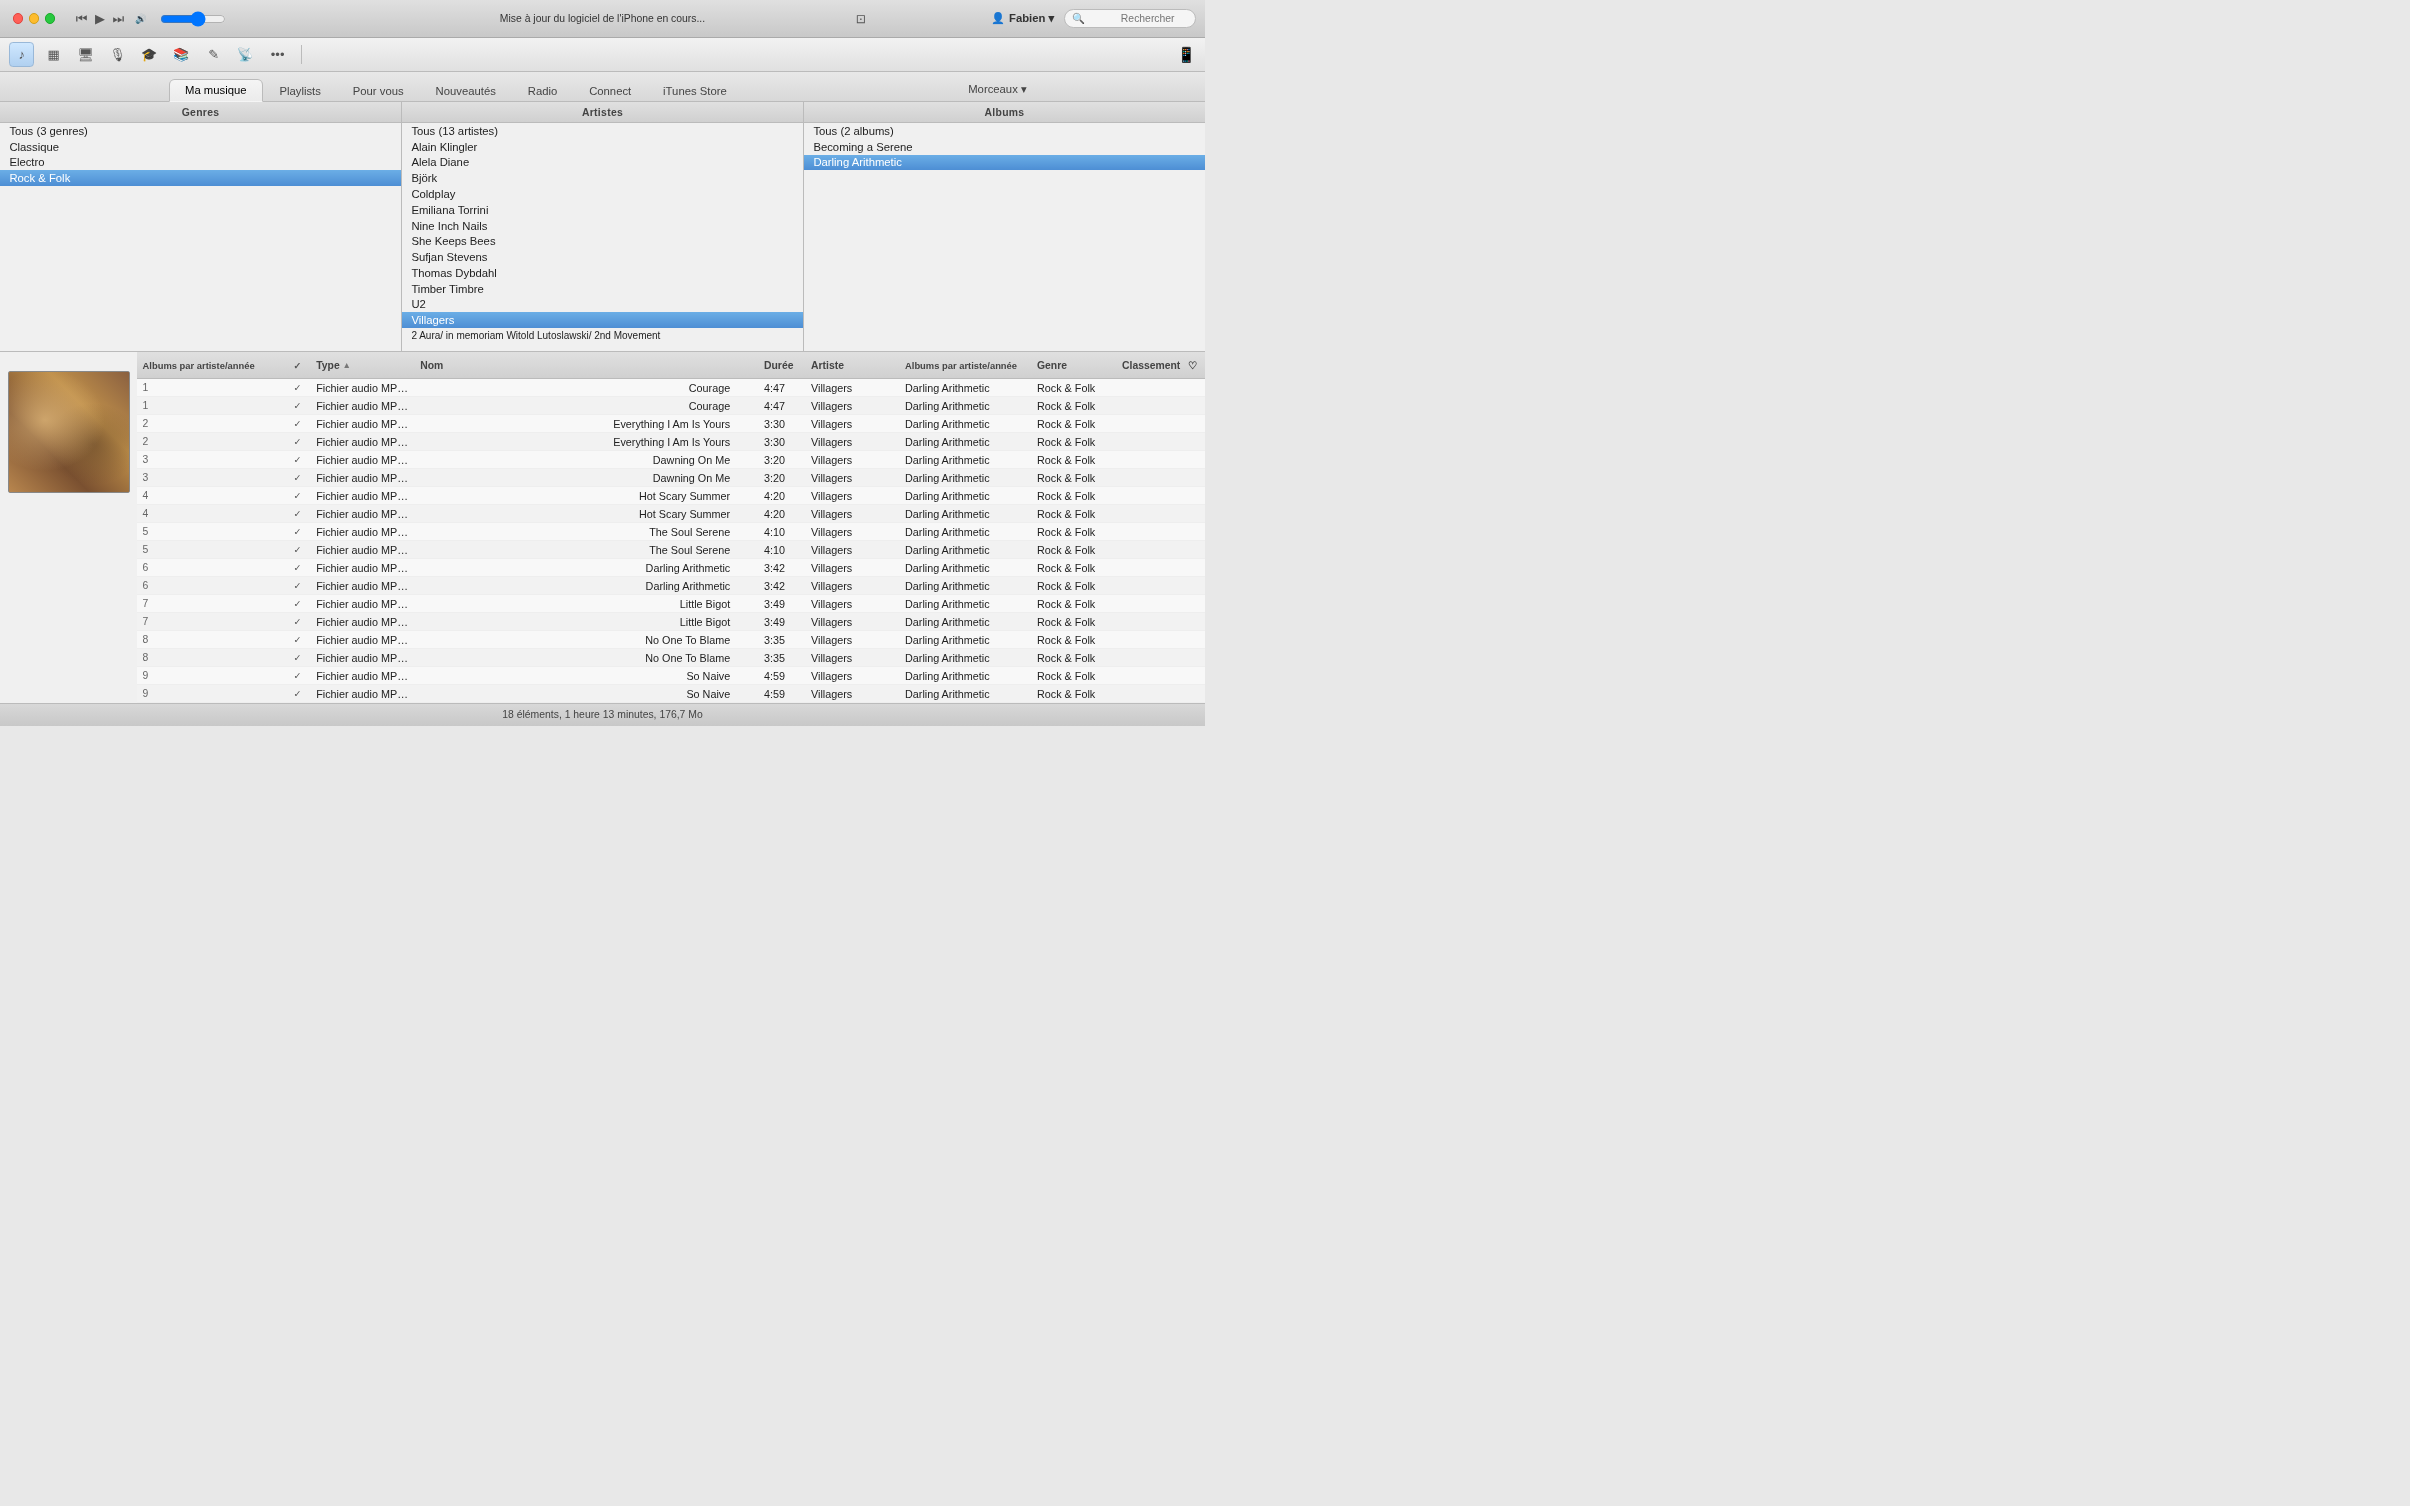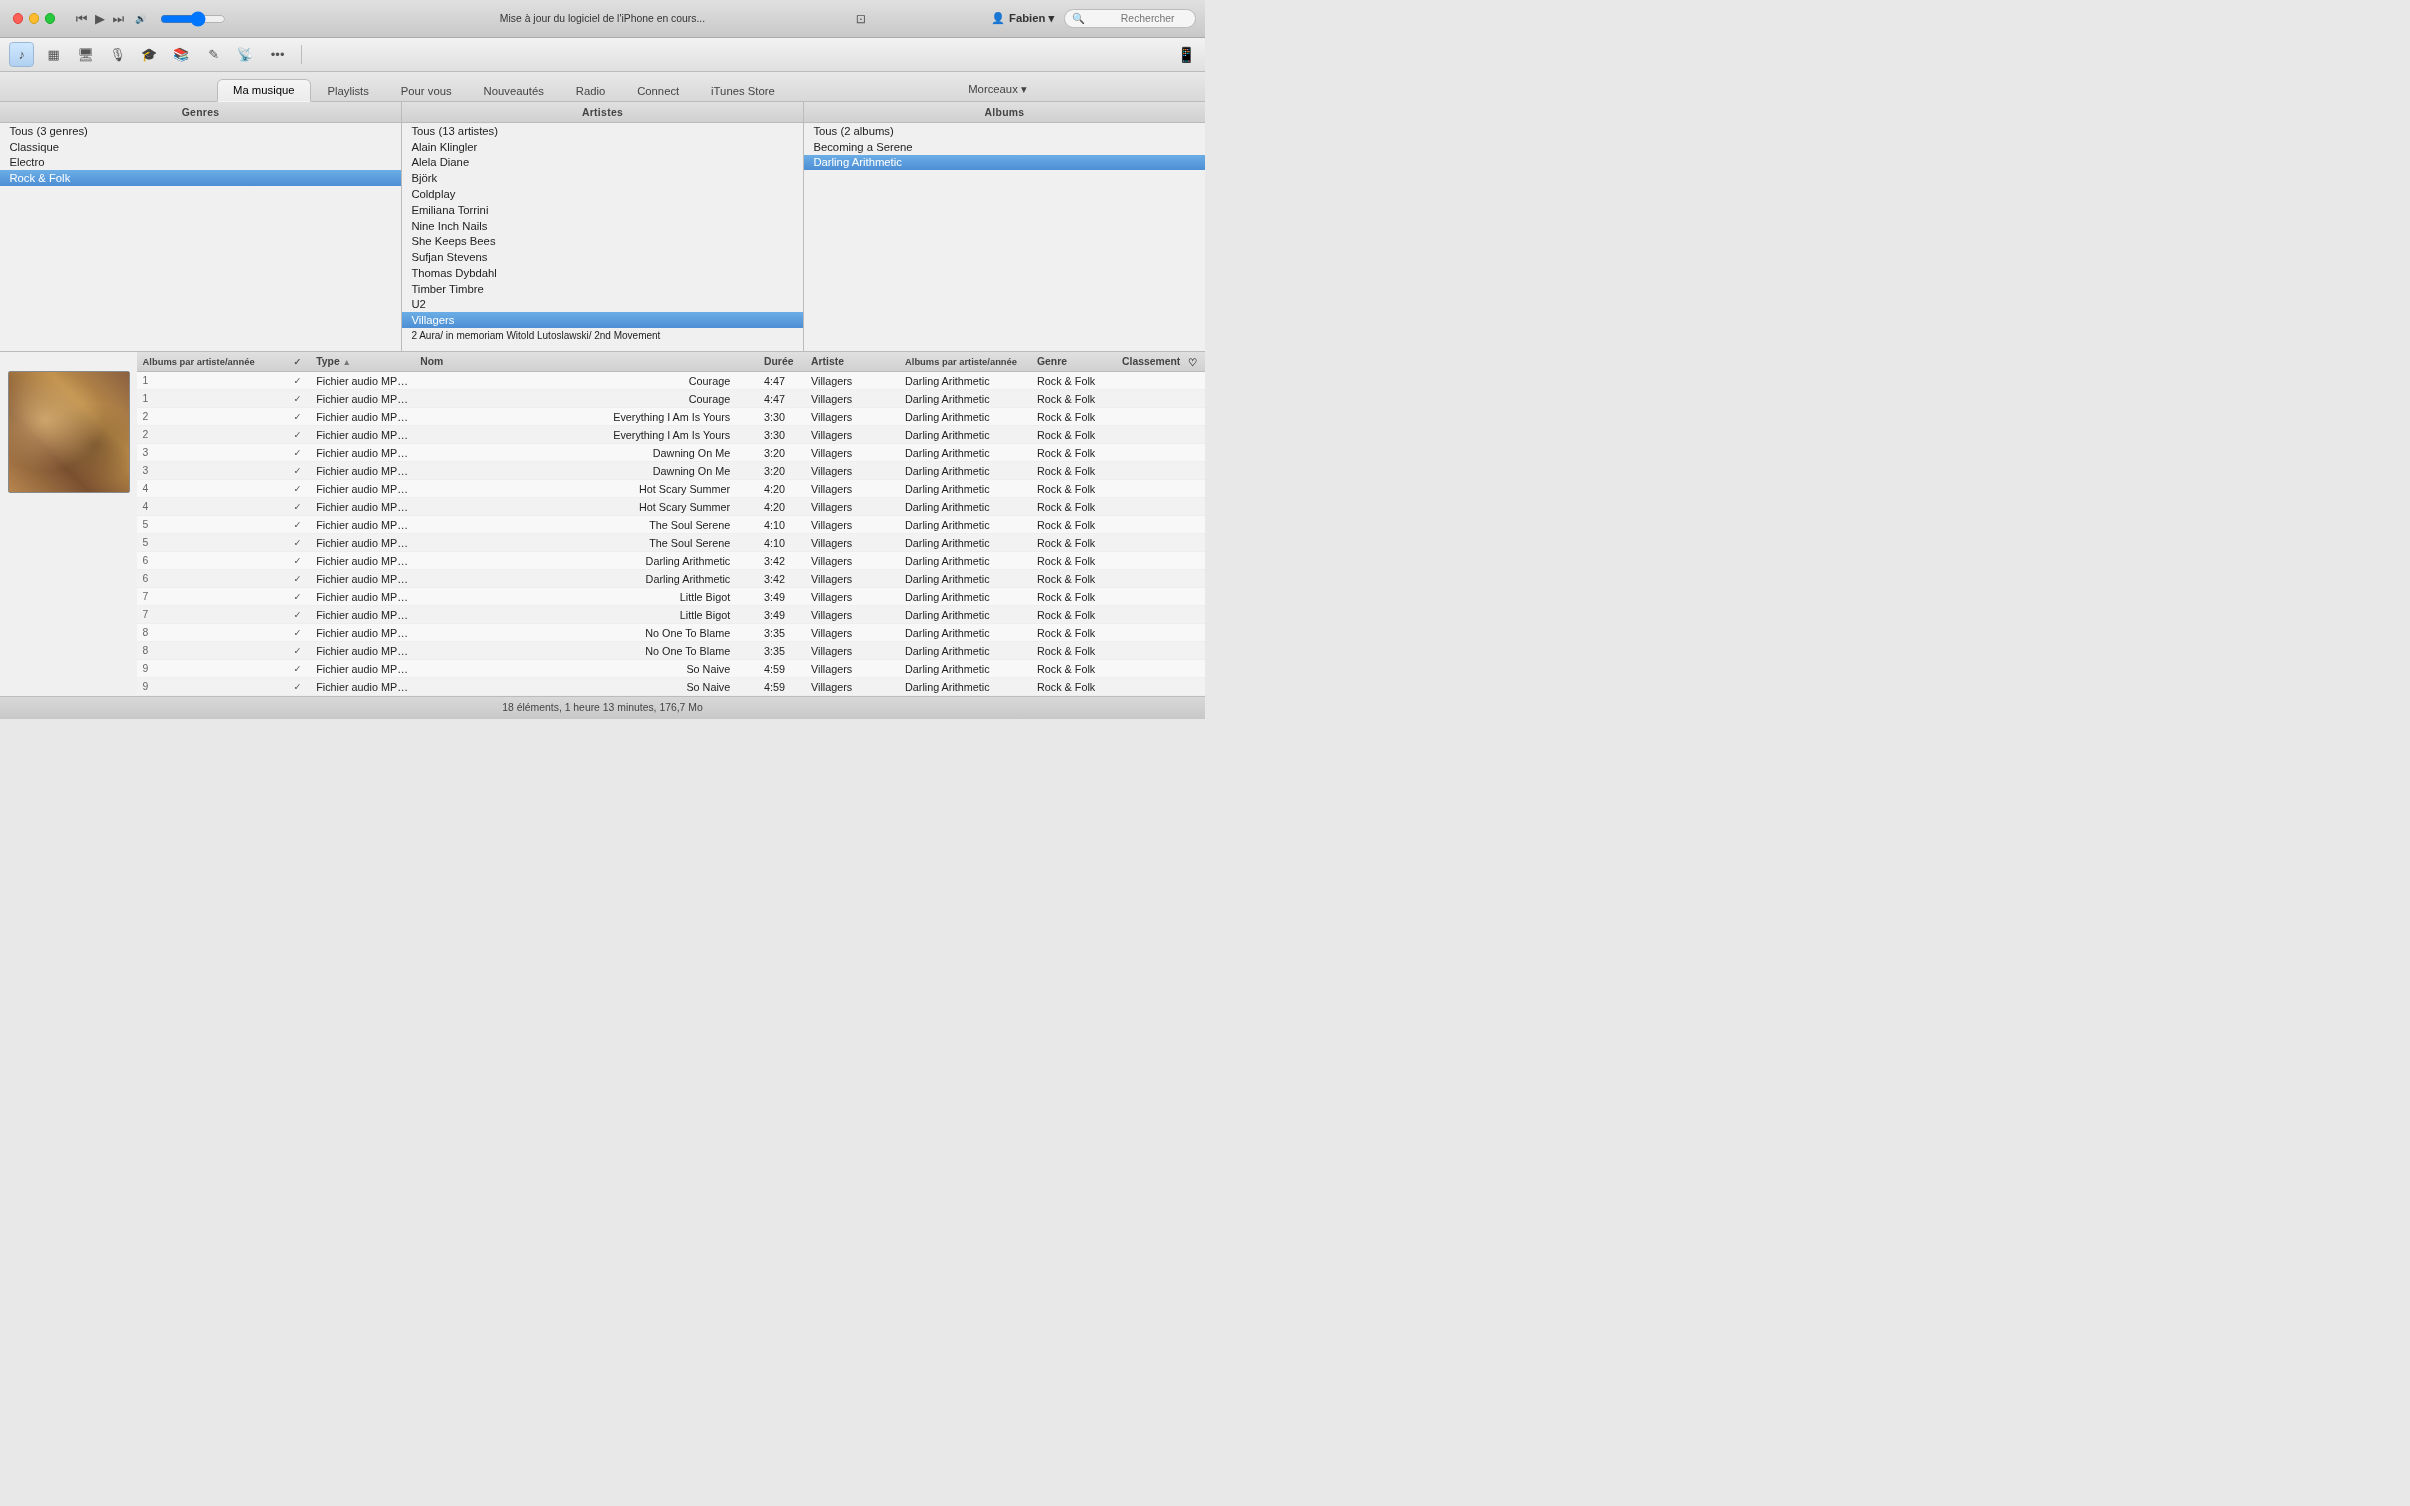--- a/index.html
+++ b/index.html
@@ -163,21 +163,20 @@
       margin-right: 1.9px;
       position: relative;
       top: 0.9px;
     }
     .nav-tab.active {
       background: linear-gradient(to bottom, #f5f5f5, #ebebeb);
       border: 0.9px solid #bbb;
       border-bottom: 0.9px solid #f5f5f5;
       color: #000;
       font-weight: 500;
-      margin-left: 48px;
     }
     .nav-right {
       margin-left: auto;
       padding: 4.7px 9.4px;
       font-size: 11.3px;
       color: #444;
       cursor: pointer;
     }
 
     
@@ -268,21 +267,21 @@
 
     .tracks-main {
       flex: 1;
       overflow: hidden;
       display: flex;
       flex-direction: column;
     }
     .tracks-table-header {
       display: flex;
       align-items: center;
-      height: 20px;
+      height: 27px;
       background: linear-gradient(to bottom, #e0e0e0, #d0d0d0);
       border-bottom: 0.9px solid #bbb;
       font-size: 10.4px;
       color: #444;
       font-weight: 600;
       flex-shrink: 0;
     }
     .th {
       padding: 0 5.6px;
       display: flex;

